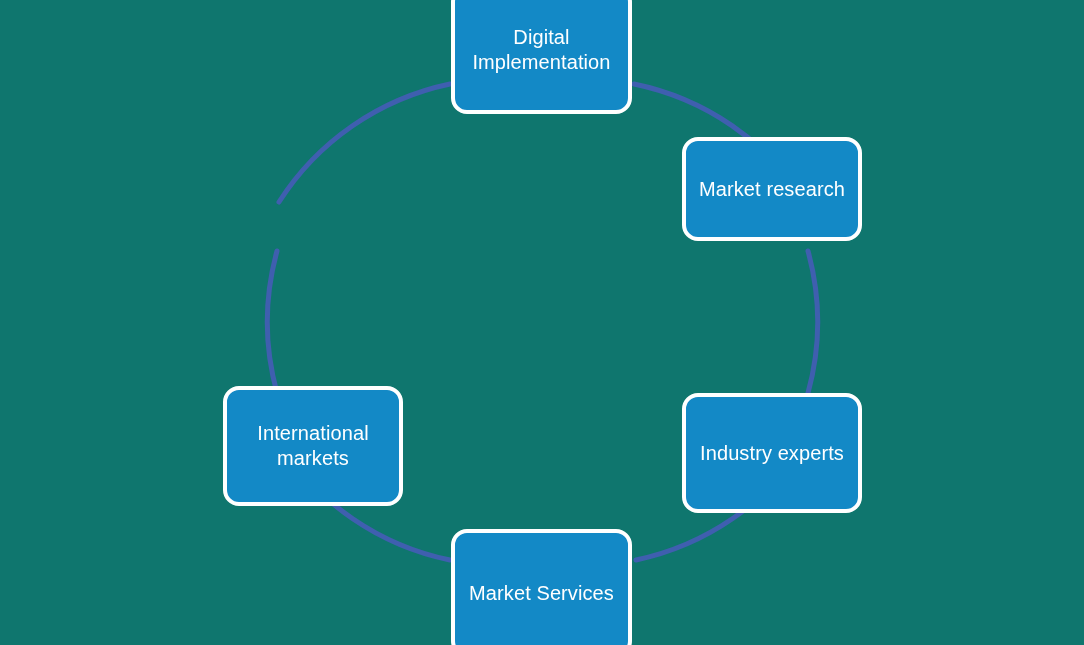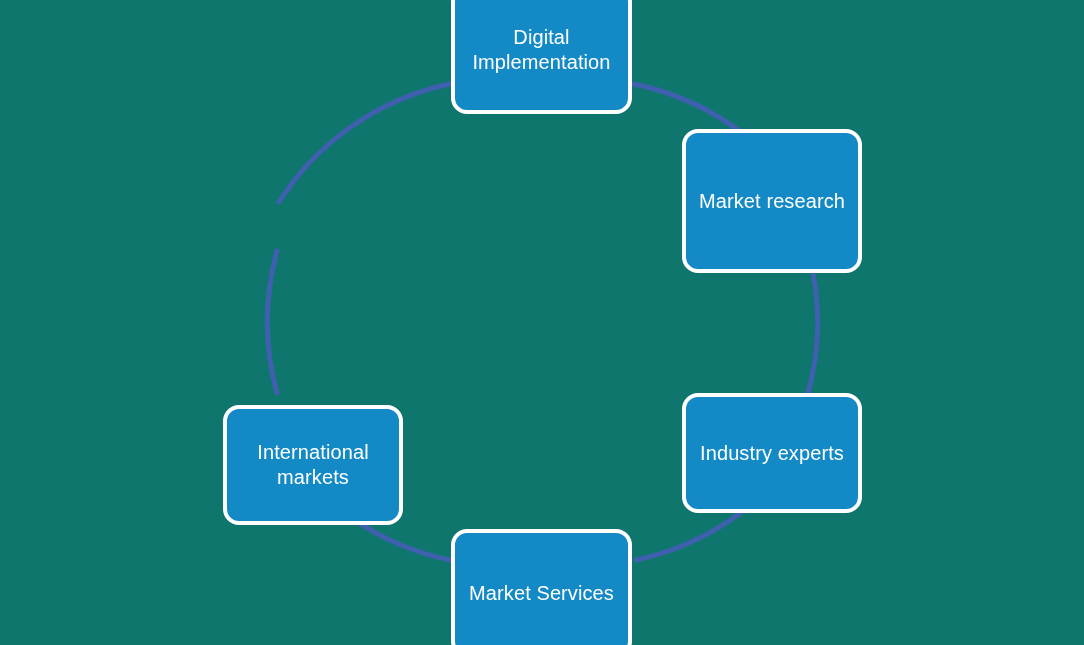--- a/index.html
+++ b/index.html
@@ -42,24 +42,24 @@
     letter-spacing: 0.1px;
     z-index: 3;
   }
   .node .label {
     display: block;
     padding: 0 10px;
     white-space: pre-line;
   }
   
   .node-top      { left: 451px; top: -14px;  width: 181px; height: 128px; }
-  .node-right-up { left: 682px; top: 129px;  width: 180px; height: 144px; }
+  .node-right-up { left: 682px; top: 137px;  width: 180px; height: 104px; }
   .node-right-dn { left: 682px; top: 393px;  width: 180px; height: 120px; }
   .node-bottom   { left: 451px; top: 529px;  width: 181px; height: 128px; }
-  .node-left-dn  { left: 223px; top: 405px;  width: 180px; height: 120px; }
+  .node-left-dn  { left: 223px; top: 386px;  width: 180px; height: 120px; }
   .node-left-up  { left: 223px; top: 129px;  width: 180px; height: 120px; }
 </style>
 </head>
 <body>
 
 <div id="canvas">
 
   <svg id="ring" viewBox="0 0 1084 645" aria-hidden="true">
 
     <g fill="none" stroke="#3F5FAF" stroke-width="5" stroke-linecap="round">

